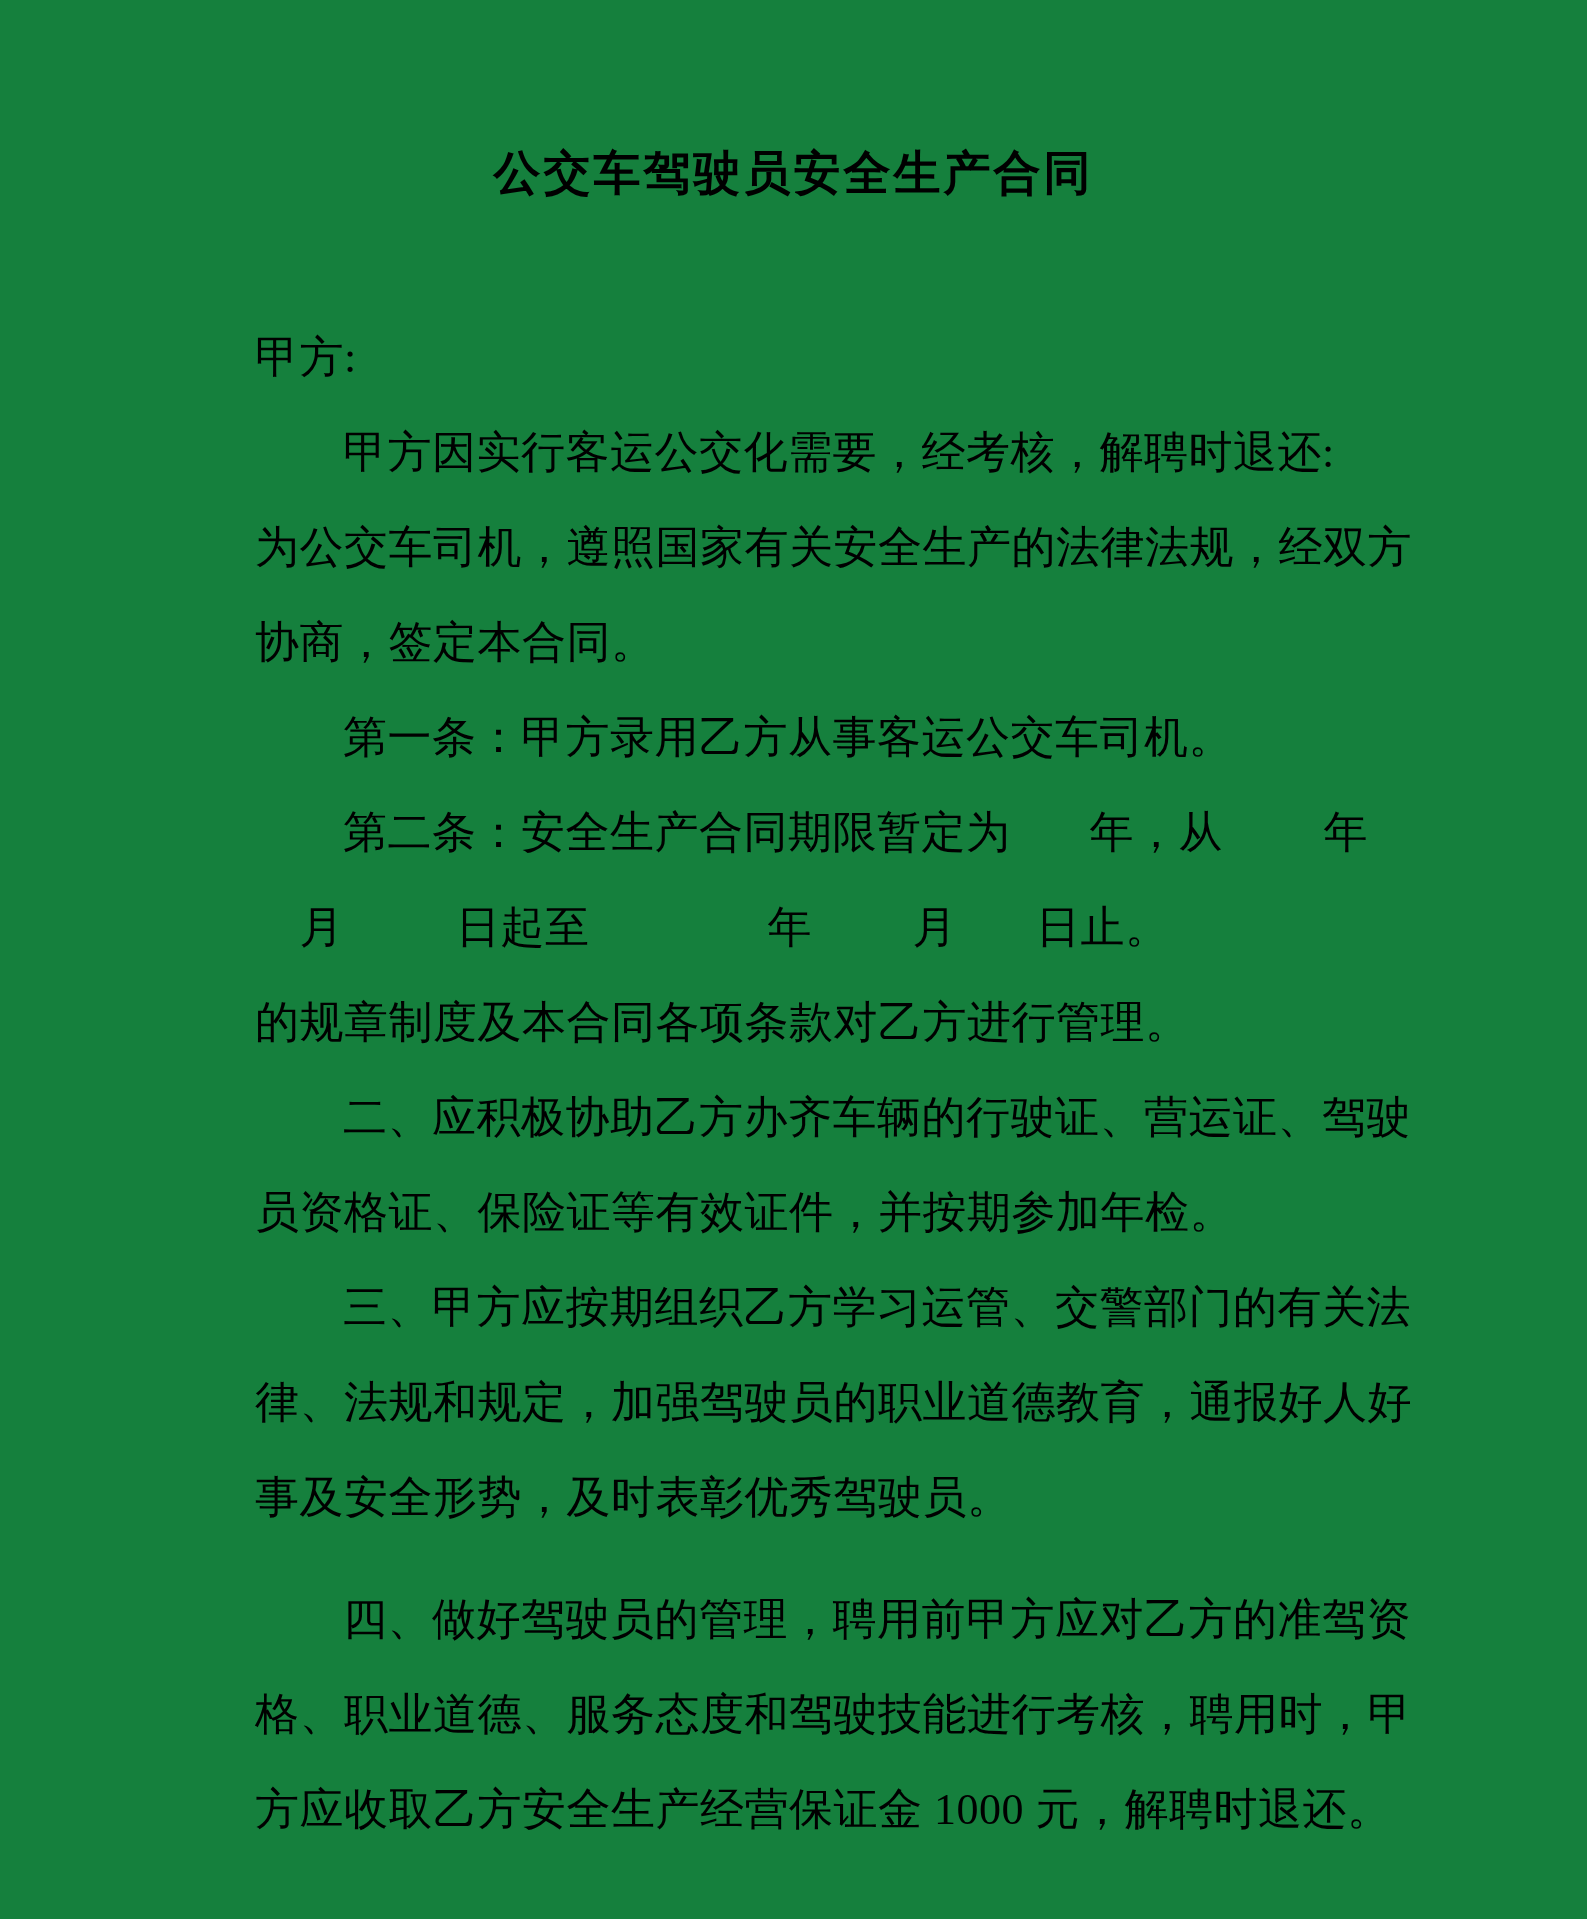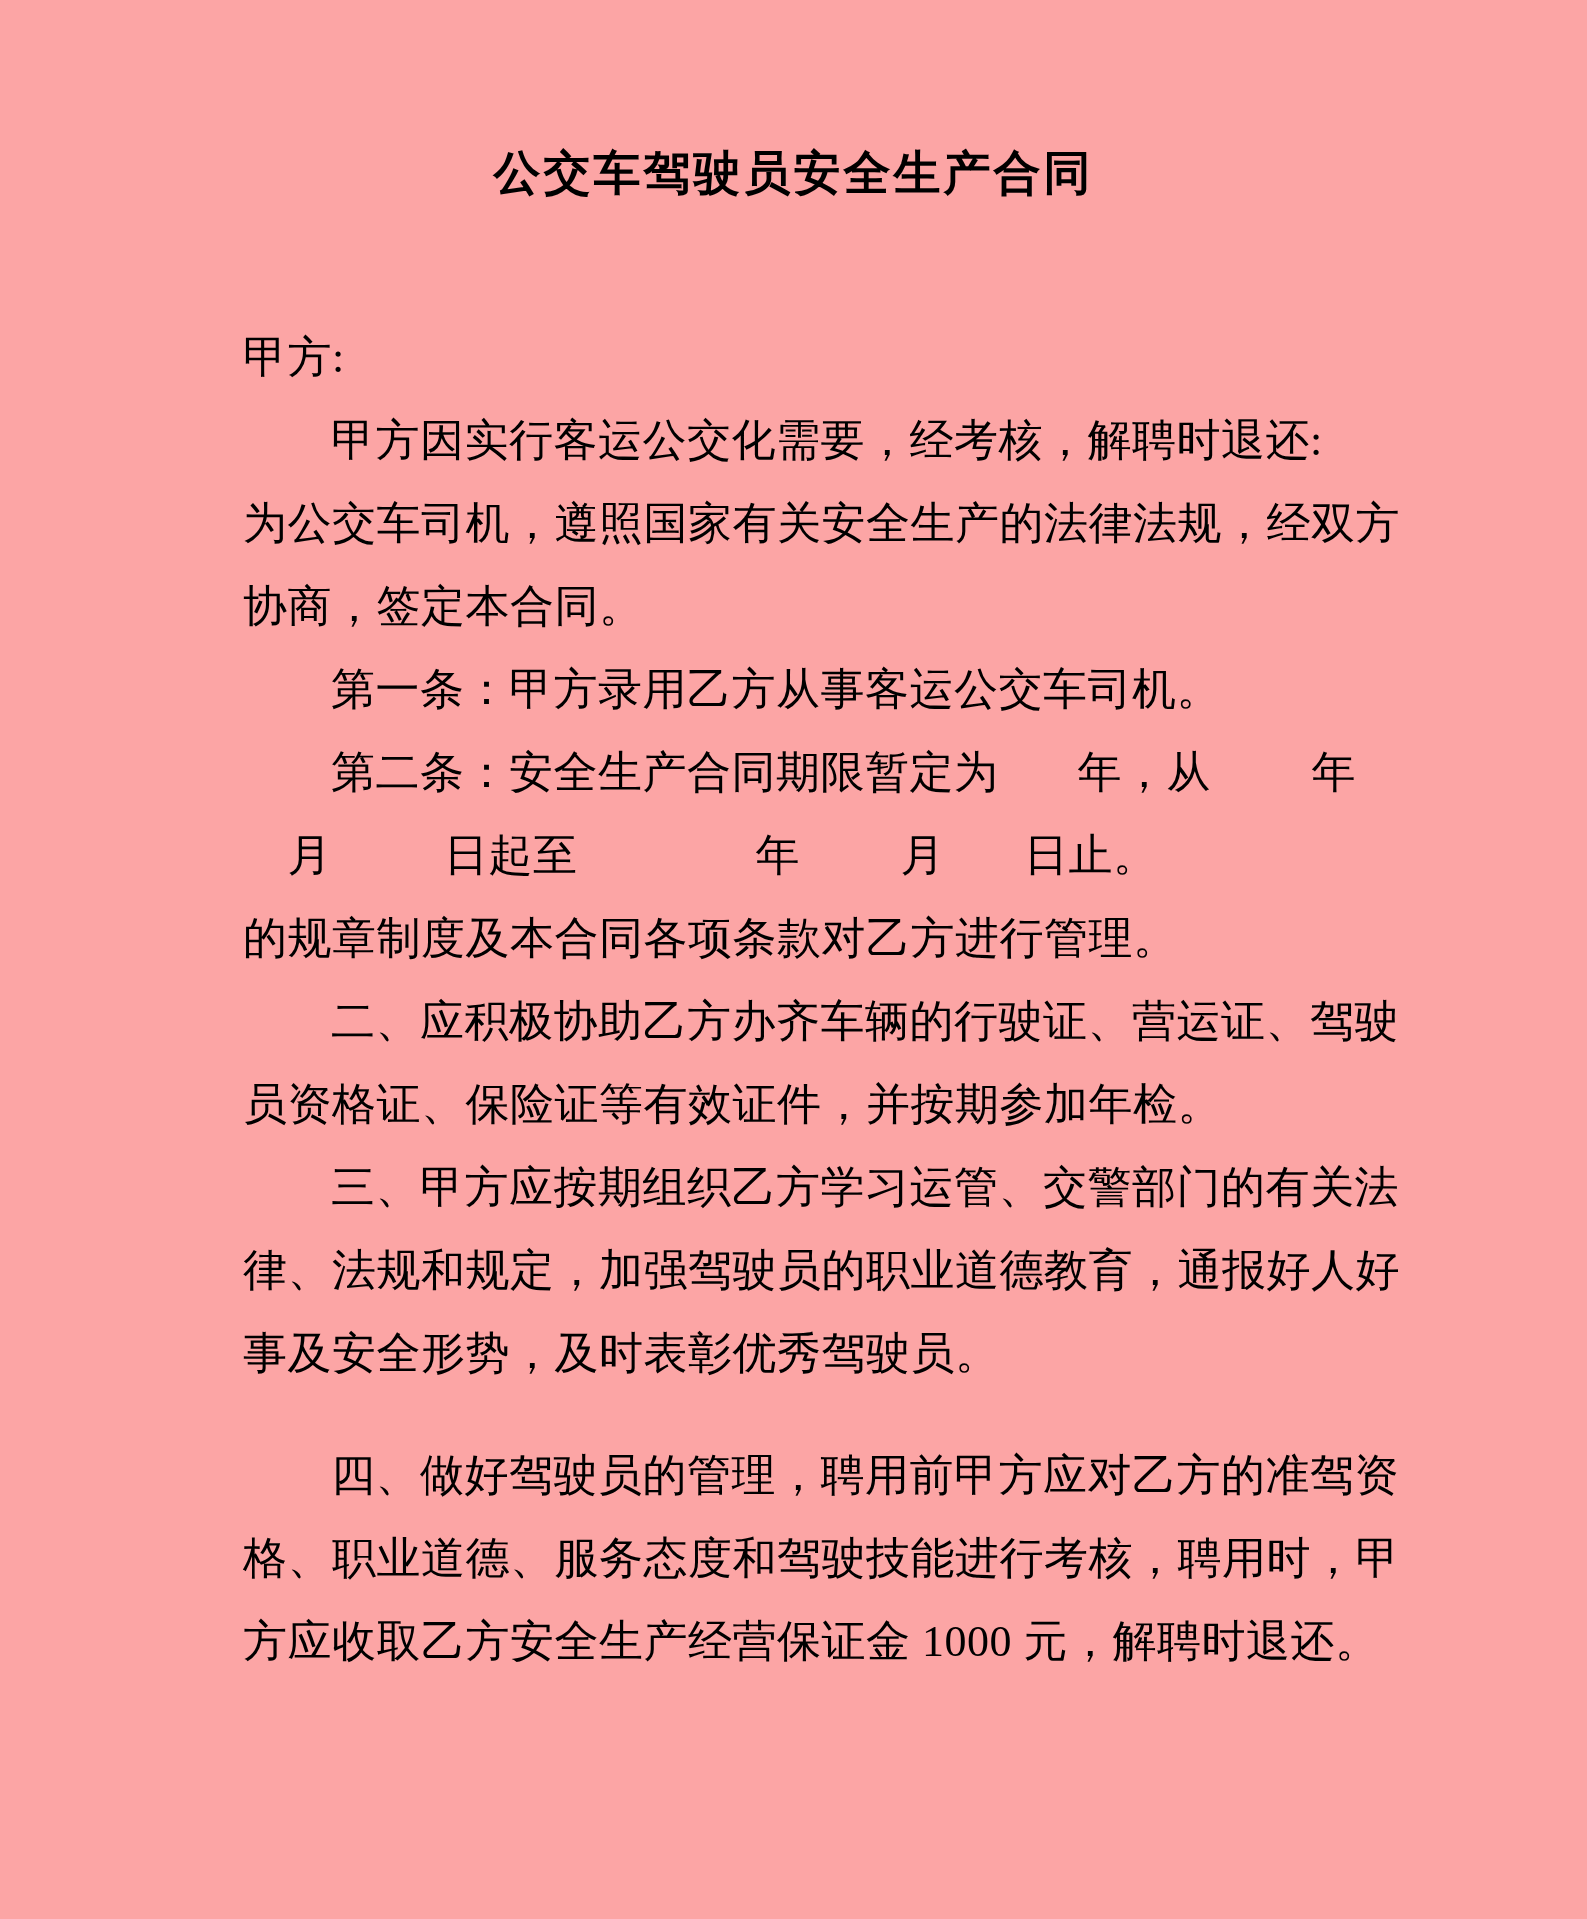--- a/index.html
+++ b/index.html
@@ -5,21 +5,21 @@
   html, body {
     margin: 0;
     padding: 0;
     background: #ffffff;
   }
   .page {
     position: relative;
     width: 1587px;
     height: 1919px;
     margin: 0;
-    background: #fca5a5;
+    background: #15803d;
     color: #000000;
     overflow: hidden;
     font-family: "Liberation Serif", "DejaVu Serif", serif;
   }
   .doc-title {
     margin: 0;
     padding-top: 148px;
     text-align: center;
     font-size: 47px;
     font-weight: bold;
@@ -28,21 +28,21 @@
     white-space: pre;
   }
   .doc-body {
     margin: 116px 0 0 243px;
     width: 1200px;
     font-size: 44px;
     line-height: 83px;
     letter-spacing: 0.5px;
   }
   .line {
-    margin: 0;
+    margin: 12px;
     white-space: pre;
   }
   .indent {
     padding-left: 88px;
   }
   .gap-before {
     margin-top: 39px;
   }
 </style>
 </head>

